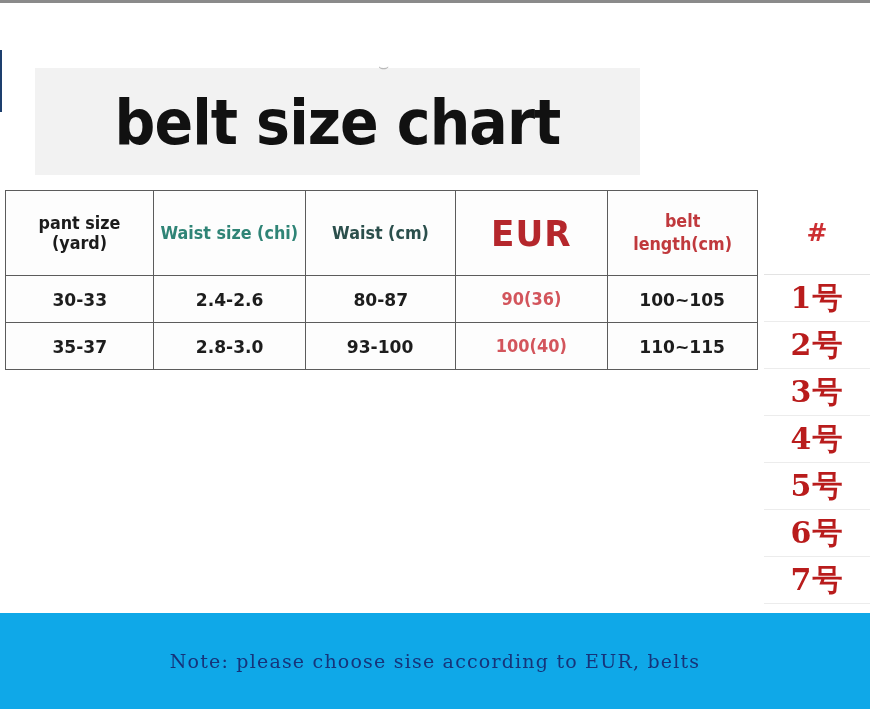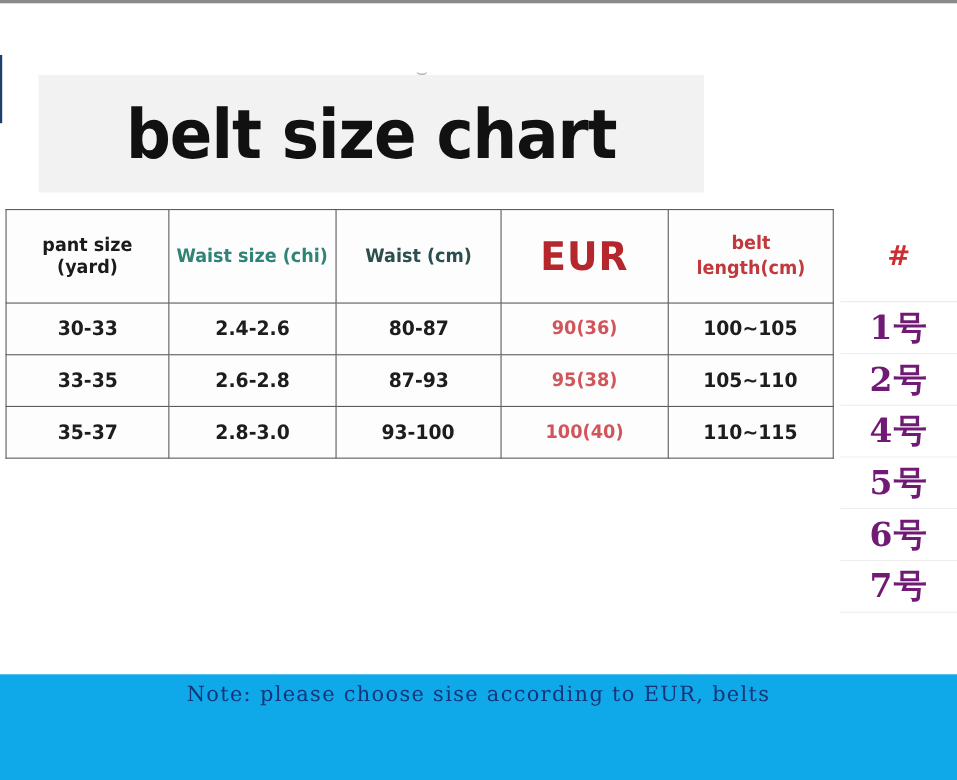--- a/index.html
+++ b/index.html
@@ -127,31 +127,31 @@
     font-family:"DejaVu Serif",serif;
     font-size:25px;color:#cc2f33;font-weight:bold;
   }
   .hash-cell{
     height:46px;display:flex;align-items:center;justify-content:center;
     border-bottom:1px solid #ececec;
     background:#ffffff;
   }
   .hash-cell span{
     font-family:"DejaVu Serif",serif;
-    font-size:30px;color:#701a75;font-weight:bold;
+    font-size:30px;color:#b91c1c;font-weight:bold;
     letter-spacing:1px;
   }
 
   
   .note-bar{
     position:absolute;left:0;top:613px;width:870px;height:96px;
     background:#0fa8e8;
   }
   .note-text{
-    position:absolute;left:0;top:583px;width:870px;height:96px;
+    position:absolute;left:0;top:613px;width:870px;height:96px;
     display:flex;align-items:center;justify-content:center;
     font-family:"DejaVu Serif",serif;
     font-size:19px;
     color:#16347a;
     letter-spacing:1.2px;
     white-space:nowrap;
     border-radius:18px;
   }
 </style>
 </head>
@@ -196,47 +196,43 @@
   </thead>
   <tbody>
     <tr>
       <td><span class="v-dark">30-33</span></td>
       <td><span class="v-dark">2.4-2.6</span></td>
       <td><span class="v-dark">80-87</span></td>
       <td><span class="v-red">90(36)</span></td>
       <td><span class="v-dark">100~105</span></td>
     </tr>
     <tr>
-      <td><span class="v-dark">33-35</span></td>
-      <td><span class="v-dark">2.6-2.8</span></td>
-      <td><span class="v-dark">87-93</span></td>
-      <td><span class="v-red">95(38)</span></td>
-      <td><span class="v-dark">105~110</span></td>
-    </tr>
-    <tr>
       <td><span class="v-dark">35-37</span></td>
       <td><span class="v-dark">2.8-3.0</span></td>
       <td><span class="v-dark">93-100</span></td>
       <td><span class="v-red">100(40)</span></td>
       <td><span class="v-dark">110~115</span></td>
     </tr>
   </tbody>
 </table>
 
 <div class="hash-col">
   <div class="hash-head">
     <span>#</span>
   </div>
   <div class="hash-cell">
       <span>1号</span>
     </div>
   <div class="hash-cell">
       <span>2号</span>
     </div>
   <div class="hash-cell">
+      <span>3号</span>
+    </div>
+  <div class="hash-cell">
       <span>4号</span>
     </div>
   <div class="hash-cell">
       <span>5号</span>
     </div>
   <div class="hash-cell">
       <span>6号</span>
     </div>
   <div class="hash-cell">
       <span>7号</span>

